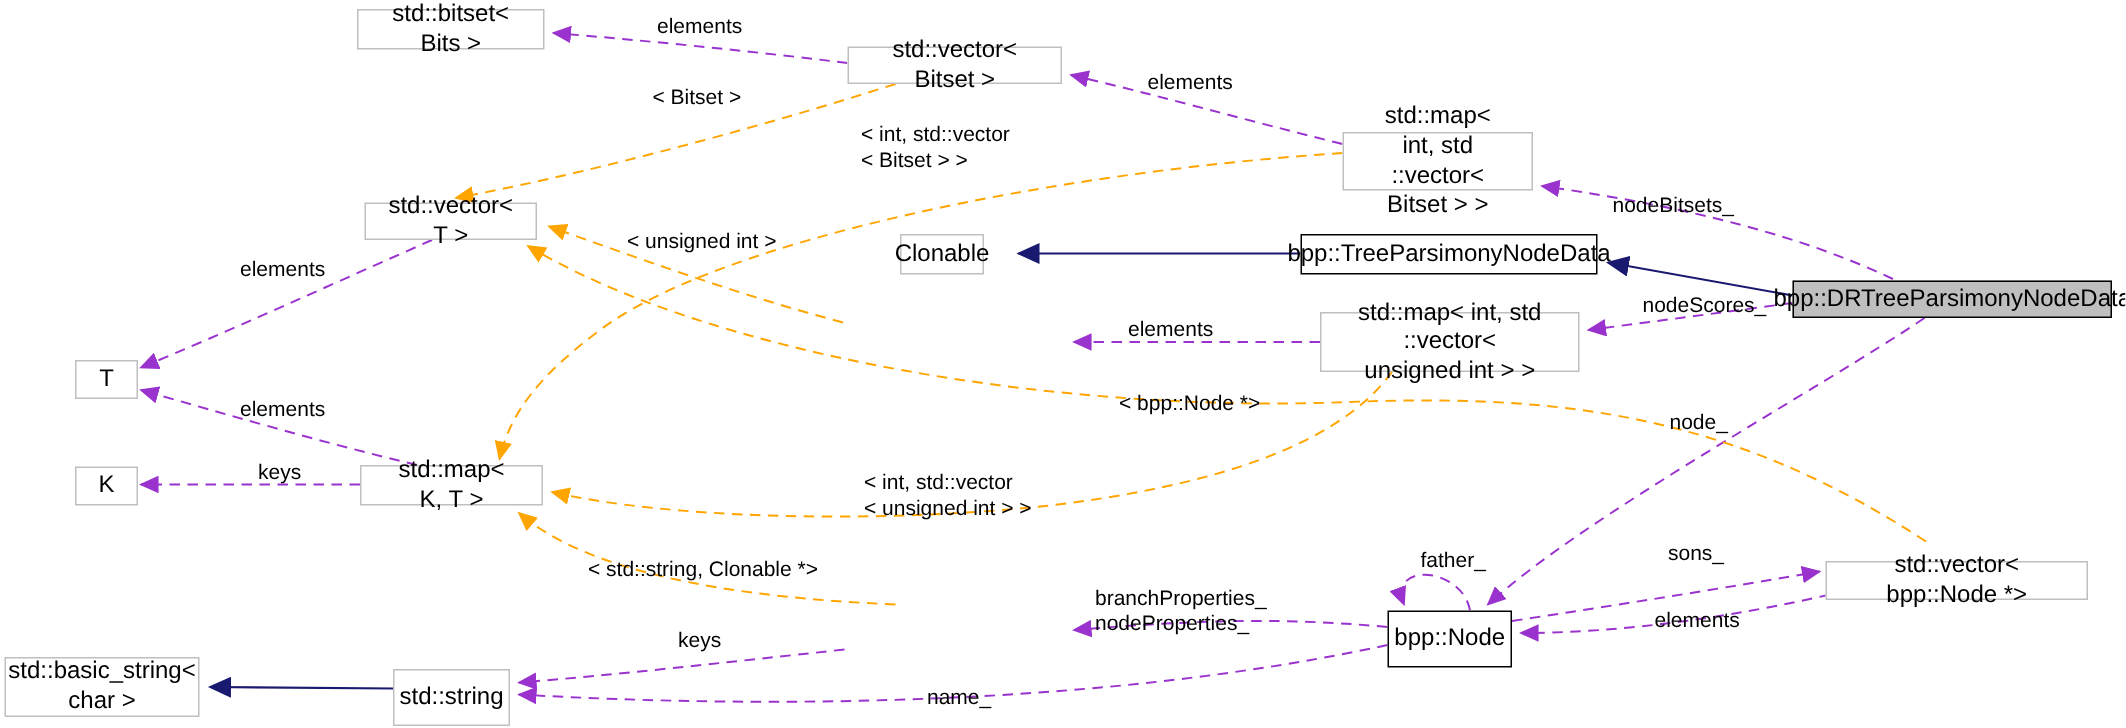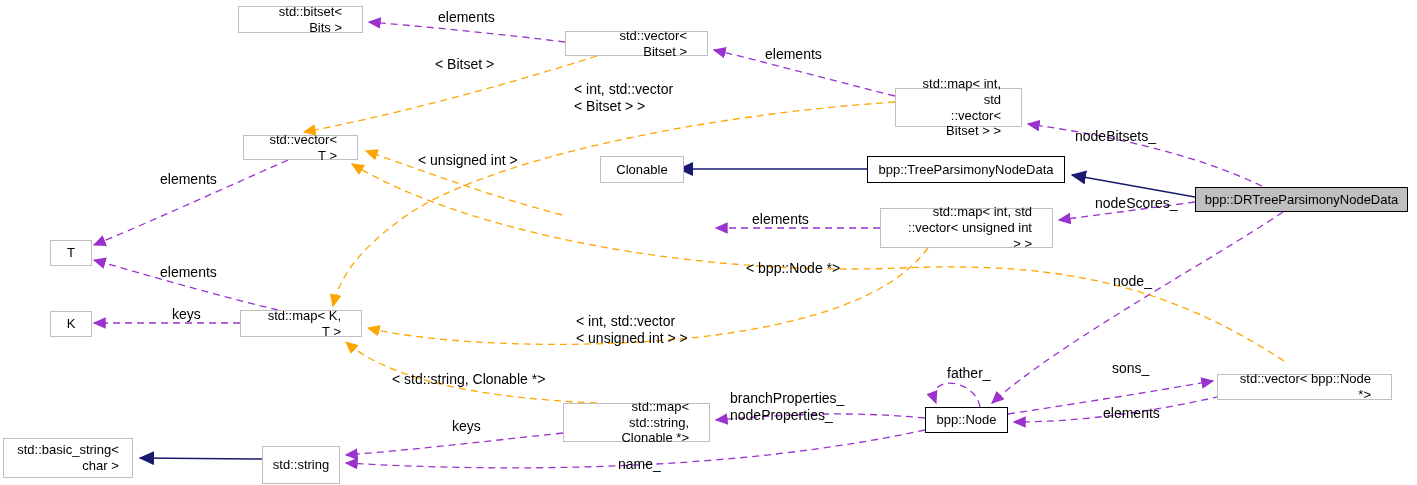--- a/index.html
+++ b/index.html
@@ -4,22 +4,22 @@
 <style>
   :root {
     --usage-edge:#9a32cd; --template-edge:#ffa500; --inheritance-edge:#191970;
     --node-border:#bfbfbf; --node-fill:#ffffff; --bold-border:#000000;
     --highlight-fill:#bfbfbf; --text:#000000;
   }
   html,body{margin:0;padding:0;background:#fff;}
   .diagram{position:relative;width:1417px;height:485px;background:#fff;
     font-family:"Liberation Sans",sans-serif;color:var(--text);overflow:hidden;}
   .dnode{position:absolute;background:var(--node-fill);border:1px solid var(--node-border);
-    display:flex;align-items:center;justify-content:center;text-align:right;
-    font-size:13px;line-height:1.22;white-space:pre-line;box-sizing:border-box;padding:0 20px;}
+    display:flex;align-items:center;justify-content:center;text-align:center;
+    font-size:16px;line-height:1.22;white-space:pre-line;box-sizing:border-box;padding:0 20px;}
   .dnode.bold{border:1.6px solid var(--bold-border);}
   .dnode.main{background:var(--highlight-fill);border:1.4px solid var(--bold-border);}
   .elabel{position:absolute;font-size:14px;line-height:1.18;white-space:pre-line;}
   .elabel.ctr{text-align:left;}
   svg.edges{position:absolute;left:0;top:0;width:1417px;height:485px;}
   .usage{stroke:var(--usage-edge);fill:none;stroke-dasharray:7,5;stroke-width:1.3;}
   .template{stroke:var(--template-edge);fill:none;stroke-dasharray:7,5;stroke-width:1.3;}
   .inherit{stroke:var(--inheritance-edge);fill:none;stroke-width:1.4;}
 </style>
 </head>
@@ -65,32 +65,30 @@
 
     <path class="inherit" d="M 867,169 L 679,169" marker-end="url(#ah-inherit)"></path>
     <path class="inherit" d="M 1195,197 L 1072,175" marker-end="url(#ah-inherit)"></path>
     <path class="inherit" d="M 262,459 L 140,458" marker-end="url(#ah-inherit)"></path>
   </svg>
 
   <div class="dnode" style="left:238px;top:6px;width:125px;height:27px">std::bitset&lt; Bits &gt;</div>
   <div class="dnode" style="left:565px;top:31px;width:143px;height:25px">std::vector&lt; Bitset &gt;</div>
   <div class="dnode" style="left:895px;top:88px;width:127px;height:39px">std::map&lt; int, std
 ::vector&lt; Bitset &gt; &gt;</div>
-  <div class="dnode" style="left:600px;top:156px;width:84px;height:27px">Clonable</div>
+  <div class="dnode" style="left:600px;top:156px;width:56px;height:27px">Clonable</div>
   <div class="dnode bold" style="left:867px;top:156px;width:198px;height:27px">bpp::TreeParsimonyNodeData</div>
   <div class="dnode main" style="left:1195px;top:187px;width:213px;height:25px">bpp::DRTreeParsimonyNodeData</div>
   <div class="dnode" style="left:243px;top:135px;width:115px;height:25px">std::vector&lt; T &gt;</div>
   <div class="dnode" style="left:880px;top:208px;width:173px;height:40px">std::map&lt; int, std
 ::vector&lt; unsigned int &gt; &gt;</div>
   <div class="dnode" style="left:50px;top:240px;width:38px;height:26px">T</div>
   <div class="dnode" style="left:50px;top:311px;width:38px;height:26px">K</div>
   <div class="dnode" style="left:240px;top:310px;width:122px;height:27px">std::map&lt; K, T &gt;</div>
-  <div class="dnode" style="left:563px;top:403px;width:147px;height:39px">std::map&lt; std::string,
-Clonable *&gt;</div>
-  <div class="dnode bold" style="left:925px;top:407px;width:83px;height:26px">bpp::Node</div>
+  <div class="dnode bold" style="left:925px;top:407px;width:83px;height:38px">bpp::Node</div>
   <div class="dnode" style="left:1217px;top:374px;width:175px;height:26px">std::vector&lt; bpp::Node *&gt;</div>
   <div class="dnode" style="left:262px;top:446px;width:78px;height:38px">std::string</div>
   <div class="dnode" style="left:3px;top:438px;width:130px;height:40px">std::basic_string&lt;
 char &gt;</div>
 
   <div class="elabel" style="left:438px;top:9px">elements</div>
   <div class="elabel" style="left:765px;top:46px">elements</div>
   <div class="elabel" style="left:435px;top:56px">&lt; Bitset &gt;</div>
   <div class="elabel ctr" style="left:574px;top:81px;width:124px">&lt; int, std::vector
 &lt; Bitset &gt; &gt;</div>

